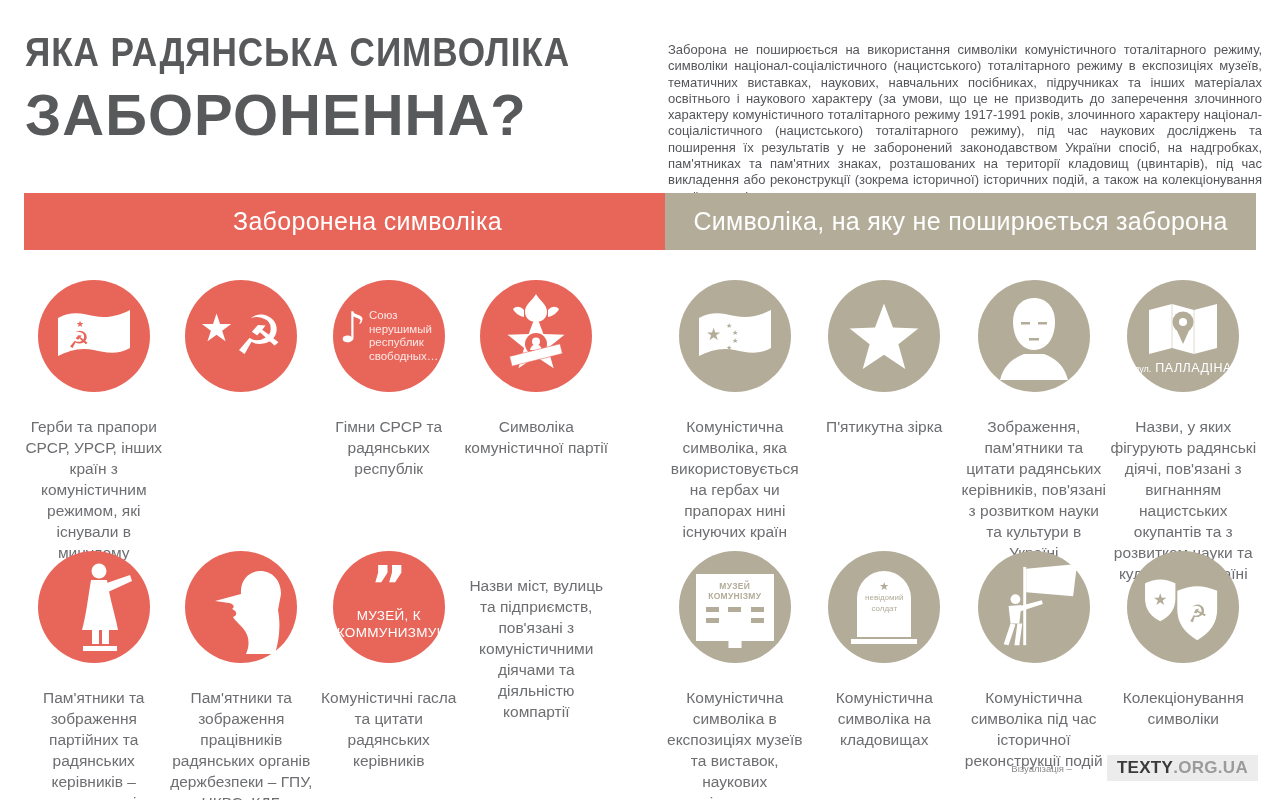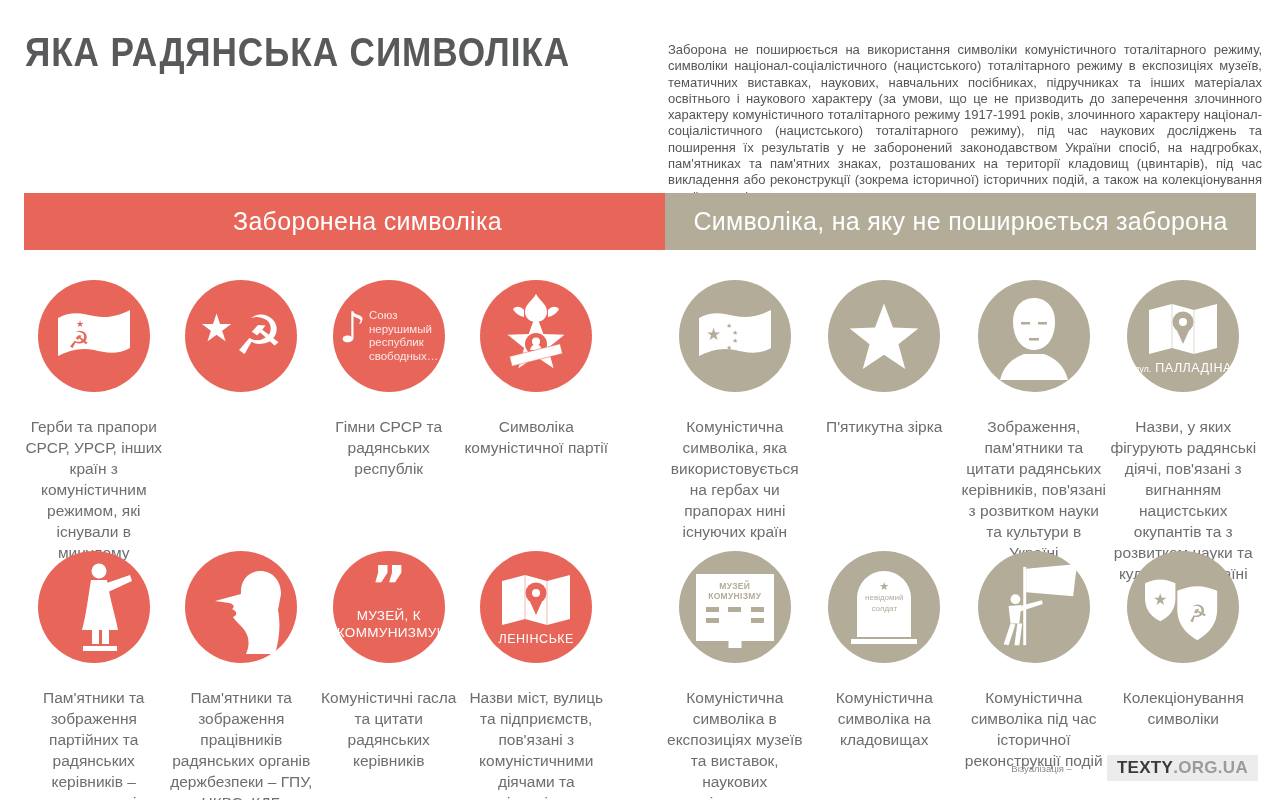--- a/index.html
+++ b/index.html
@@ -67,20 +67,21 @@
   .logo .b{font-weight:bold;color:#3a3a3a;}
   .logo .g{font-weight:bold;color:#9b9b9b;}
   svg{display:block;}
   svg text{font-family:"DejaVu Sans",sans-serif;}
 </style>
 </head>
 <body>
 
 <div class="title">
   <div class="l1">ЯКА РАДЯНСЬКА СИМВОЛІКА</div>
+  <div class="l2">ЗАБОРОНЕННА?</div>
 </div>
 <div class="intro">Заборона не поширюється на використання символіки комуністичного тоталітарного режиму, символіки націонал-соціалістичного (нацистського) тоталітарного режиму в експозиціях музеїв, тематичних виставках, наукових, навчальних посібниках, підручниках та інших матеріалах освітнього і наукового характеру (за умови, що це не призводить до заперечення злочинного характеру комуністичного тоталітарного режиму 1917-1991 років, злочинного характеру націонал-соціалістичного (нацистського) тоталітарного режиму), під час наукових досліджень та поширення їх результатів у не заборонений законодавством України спосіб, на надгробках, пам'ятниках та пам'ятних знаках, розташованих на території кладовищ (цвинтарів), під час викладення або реконструкції (зокрема історичної) історичних подій, а також на колекціонування такої символіки.</div>
 
 <div class="band band-banned">Заборонена символіка</div>
 <div class="band band-allowed">Символіка, на яку не поширюється заборона</div>
 
 <div class="grid grid-banned">
 
   <div class="tile">
     <div class="circle c-banned">
@@ -161,31 +162,20 @@
       <span class="glyph quote-glyph">”</span>
       <div class="slogan-lines">
         <div>МУЗЕЙ, К</div>
         <div>КОММУНИЗМУ!</div>
       </div>
     </div>
     <div class="caption">Комуністичні гасла та цитати радянських керівників</div>
   </div>
 
   <div class="tile">
-    <div class="circle c-banned">
-      <svg width="80" height="62" viewBox="0 0 80 62">
-        <path d="M6,12 L29,6 L51,12 L74,6 L74,50 L51,56 L29,50 L6,56 Z" fill="#fff"></path>
-        <line x1="29" y1="6" x2="29" y2="50" stroke="var(--banned,#E86559)" stroke-width="1" stroke-opacity=".45"></line>
-        <line x1="51" y1="12" x2="51" y2="56" stroke="var(--banned,#E86559)" stroke-width="1" stroke-opacity=".45"></line>
-        <polygon points="31.5,27 48.5,27 40,46" style="fill:var(--banned,#E86559)"></polygon>
-        <circle cx="40" cy="24" r="10.5" style="fill:var(--banned,#E86559)"></circle>
-        <circle cx="40" cy="24" r="4" fill="#fff"></circle>
-      </svg>
-      <div class="map-label">ЛЕНІНСЬКЕ</div>
-    </div>
     <div class="caption">Назви міст, вулиць та підприємств, пов'язані з комуністичними діячами та діяльністю компартії</div>
   </div>
 </div>
 
 <div class="grid grid-allowed">
 
   <div class="tile">
     <div class="circle c-allowed">
       <svg width="80" height="64" viewBox="0 0 80 64">
         <path d="M4,14 C18,6 30,10 40,12 C54,15 66,11 76,6 L76,44 C62,52 50,48 40,46 C26,43 14,47 4,52 Z" fill="#fff"></path>

